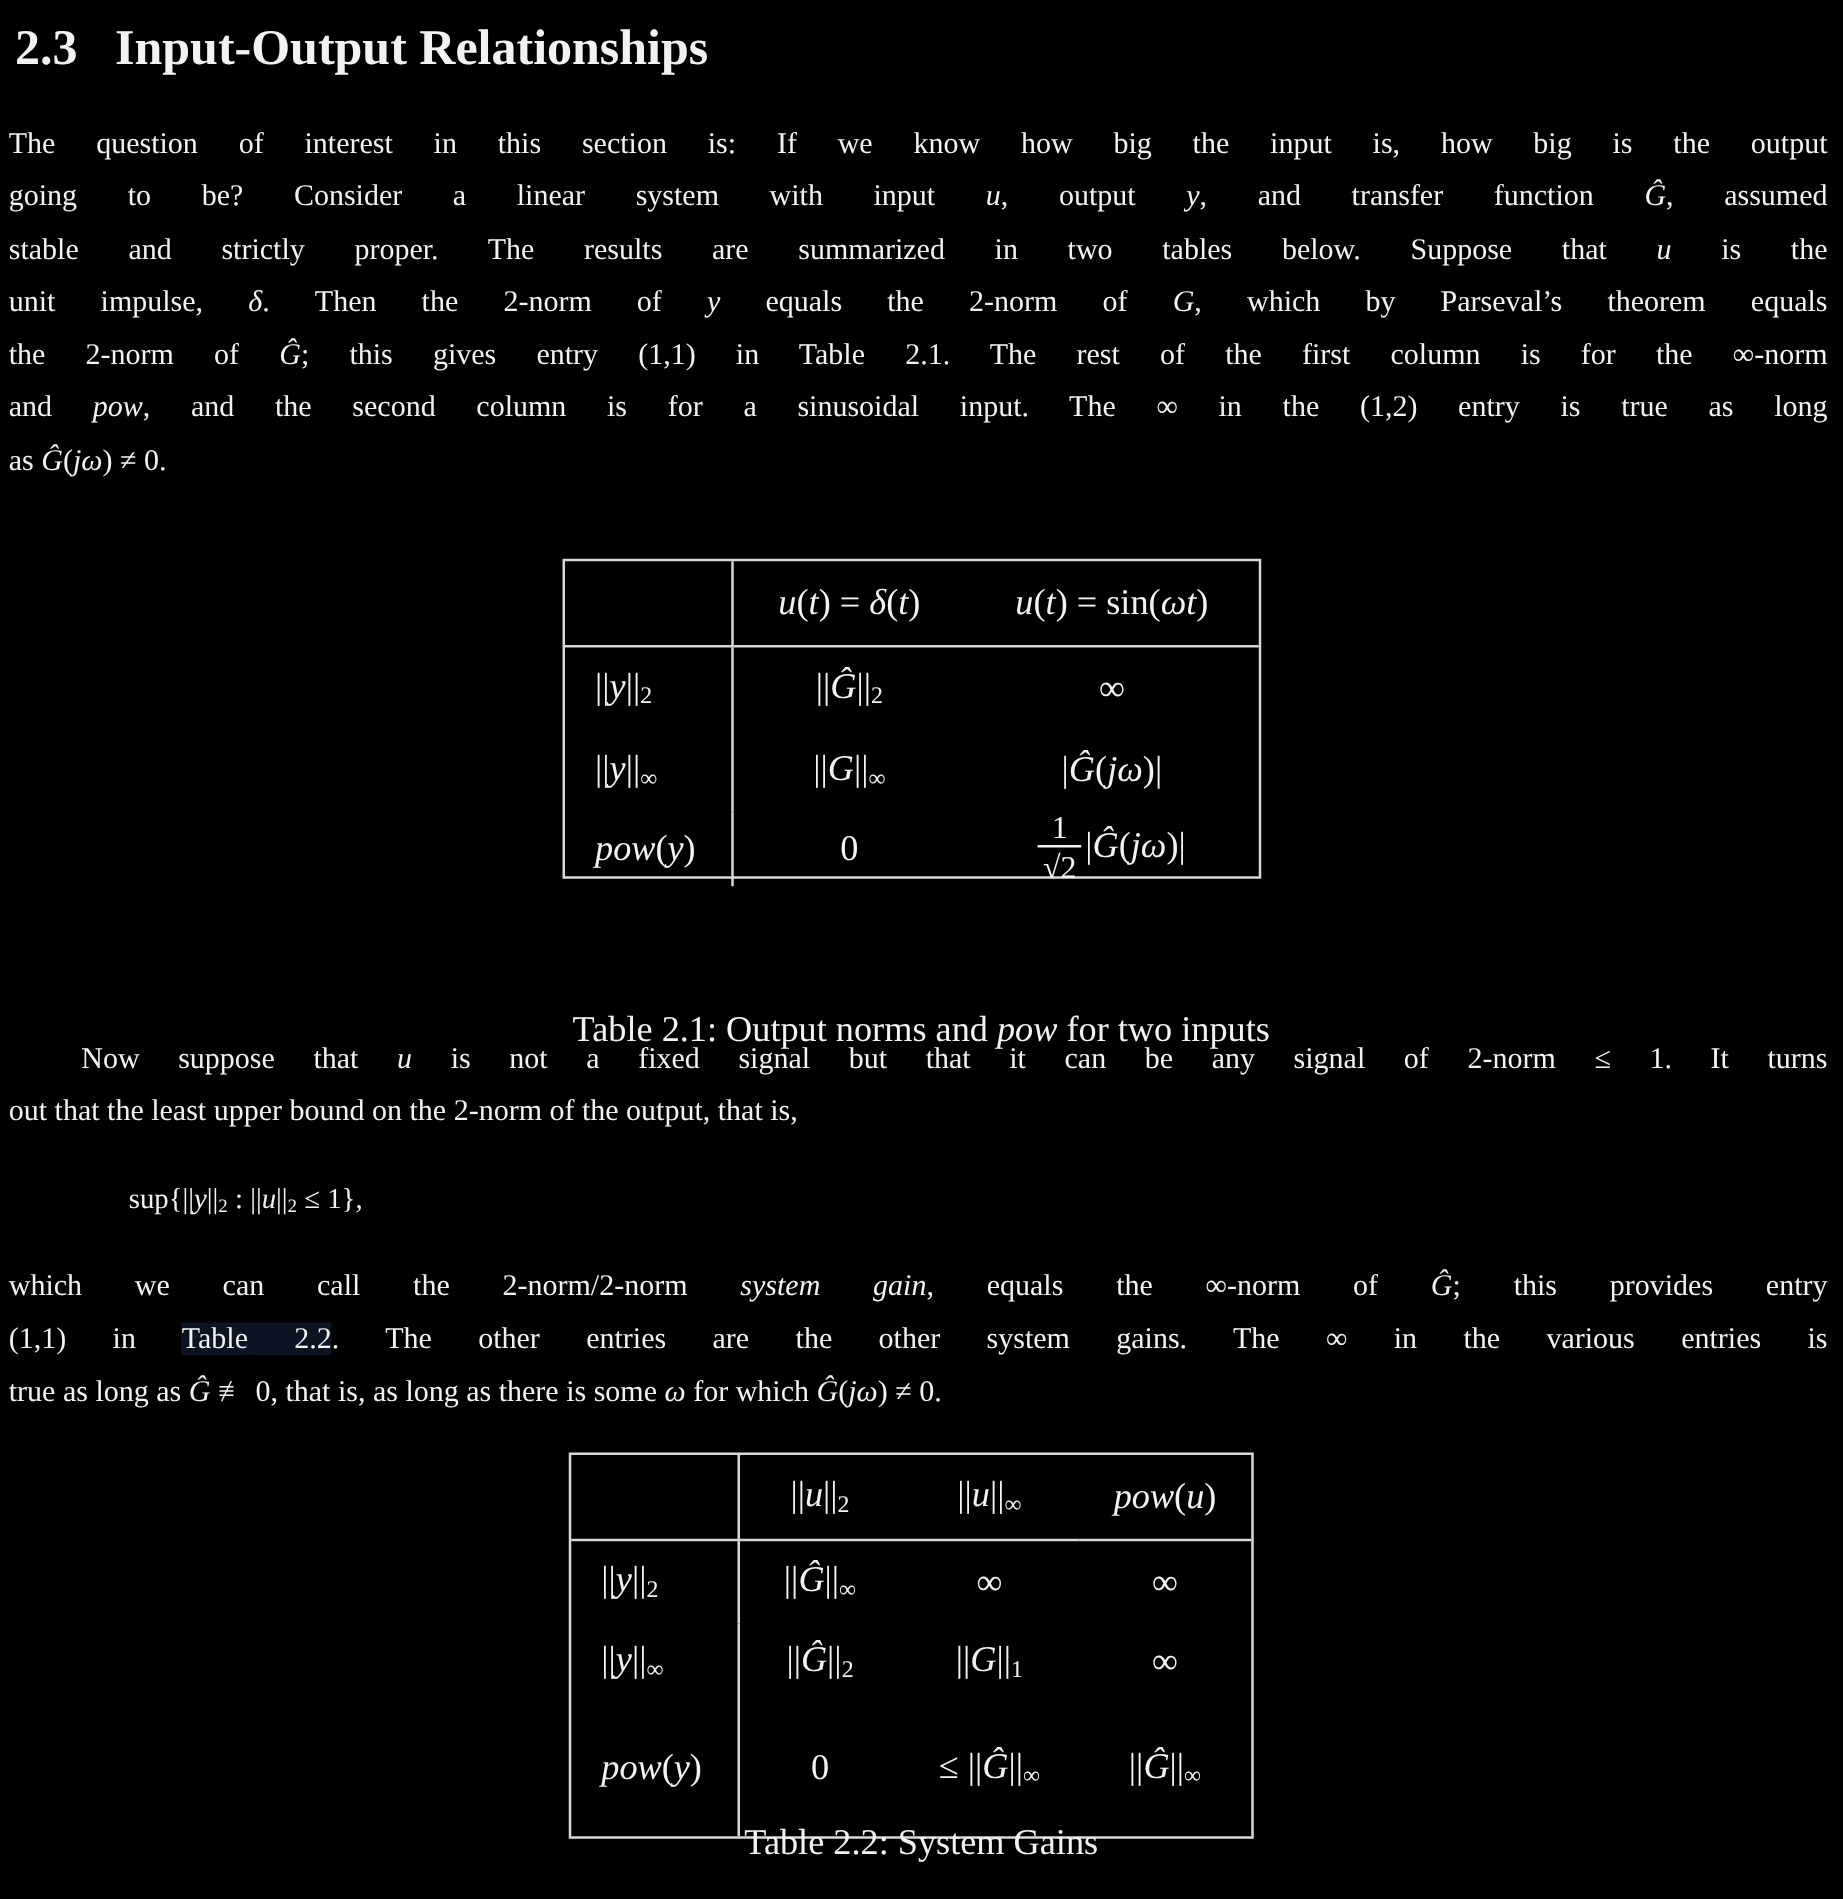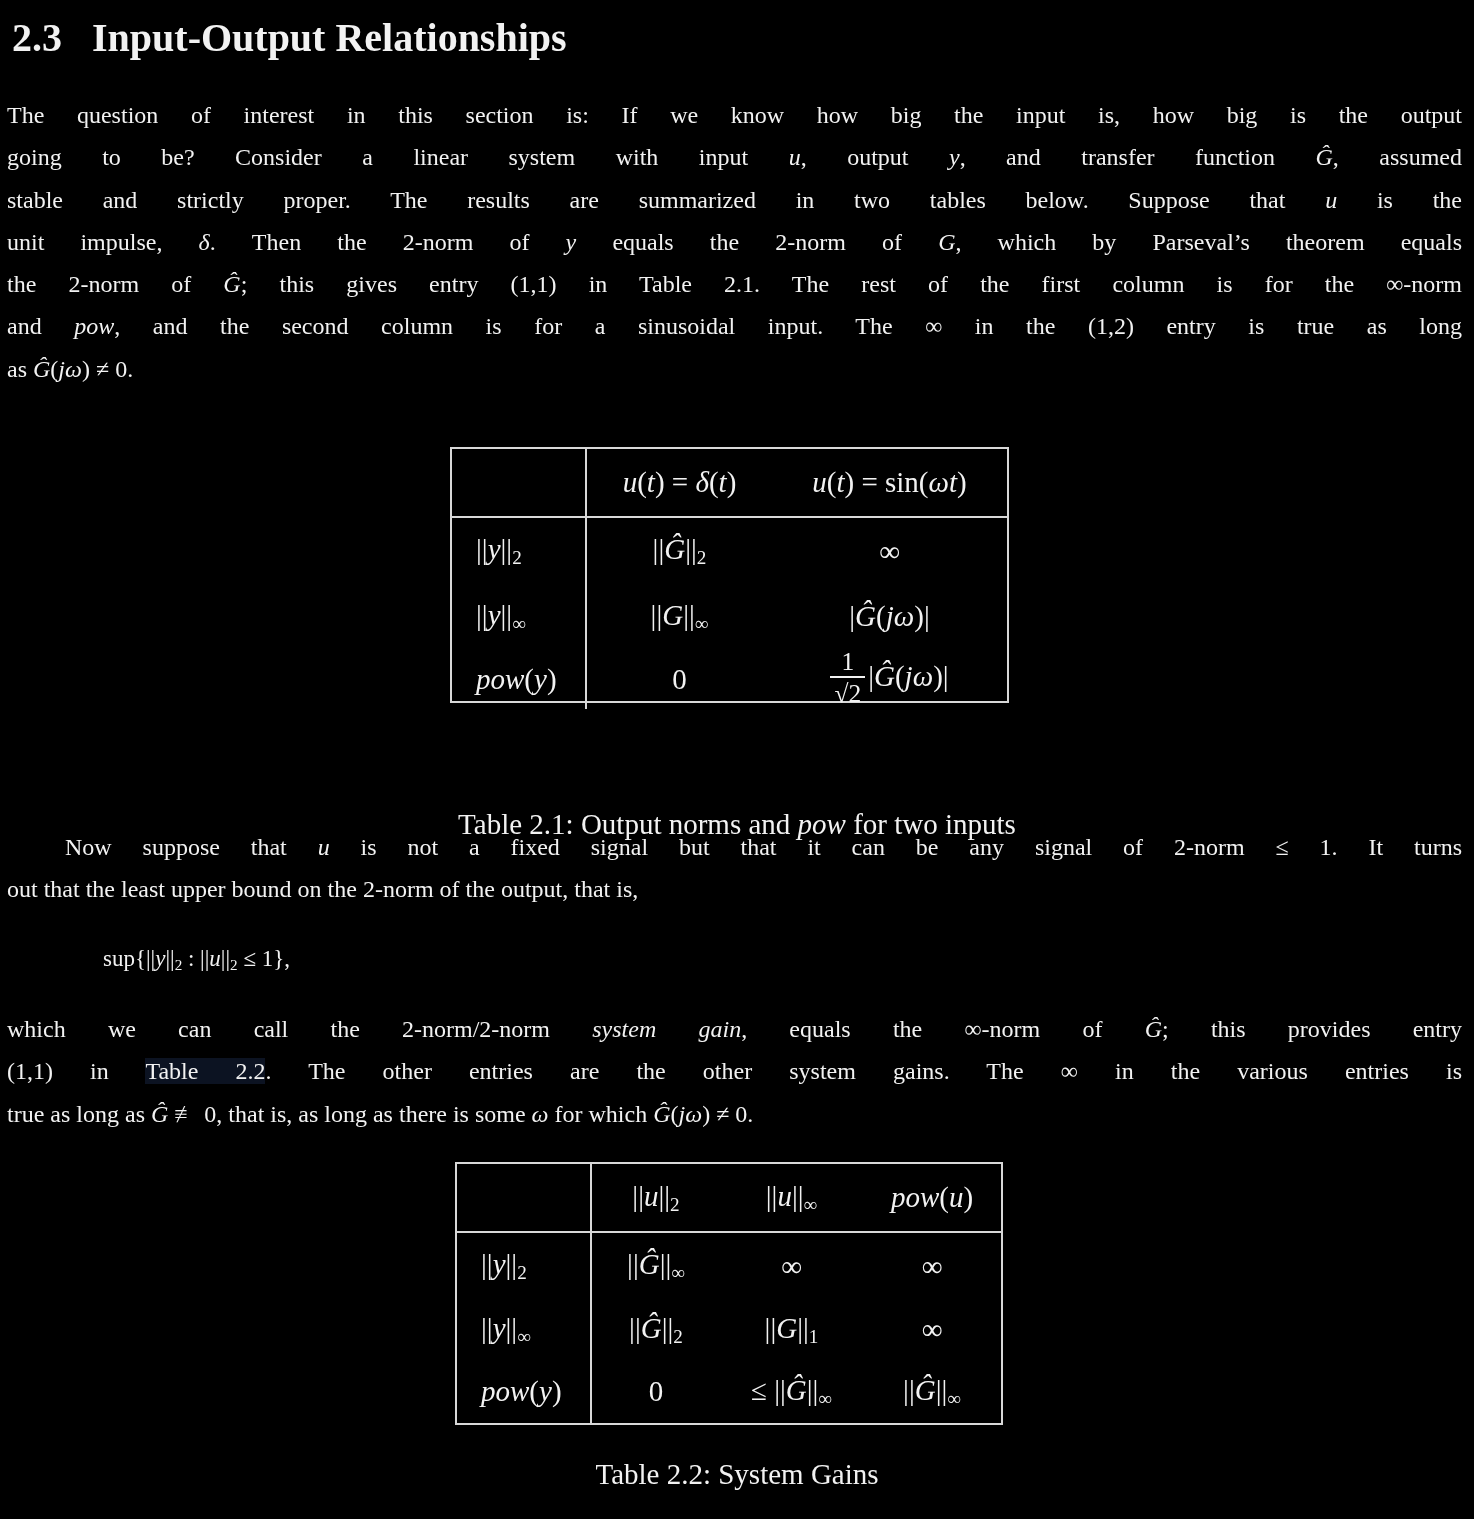--- a/index.html
+++ b/index.html
@@ -34,21 +34,21 @@
     font-size:23px;line-height:42px;
   }
   .tbl{
     position:absolute;display:grid;
     border:2px solid var(--border,#d8d8d8);
     box-sizing:border-box;
   }
   .t1{left:450px;top:447px;width:559px;height:256px;
       grid-template-columns:135px 185px 1fr;
       grid-template-rows:69px 66px 65px 1fr;}
-  .t2{left:455px;top:1162px;width:548px;height:263px;
+  .t2{left:455px;top:1162px;width:548px;height:309px;
       grid-template-columns:135px 128px 143px 1fr;
       grid-template-rows:69px 66px 61px 1fr;}
   .cell{
     display:flex;align-items:center;justify-content:center;
     font-size:29px;
   }
   .cell.lc{border-right:2px solid var(--border,#d8d8d8);
            justify-content:flex-start;padding-left:24px;}
   .cell.hr{border-bottom:2px solid var(--border,#d8d8d8);}
   .frac{display:inline-block;text-align:center;vertical-align:middle;margin-right:3px;}

